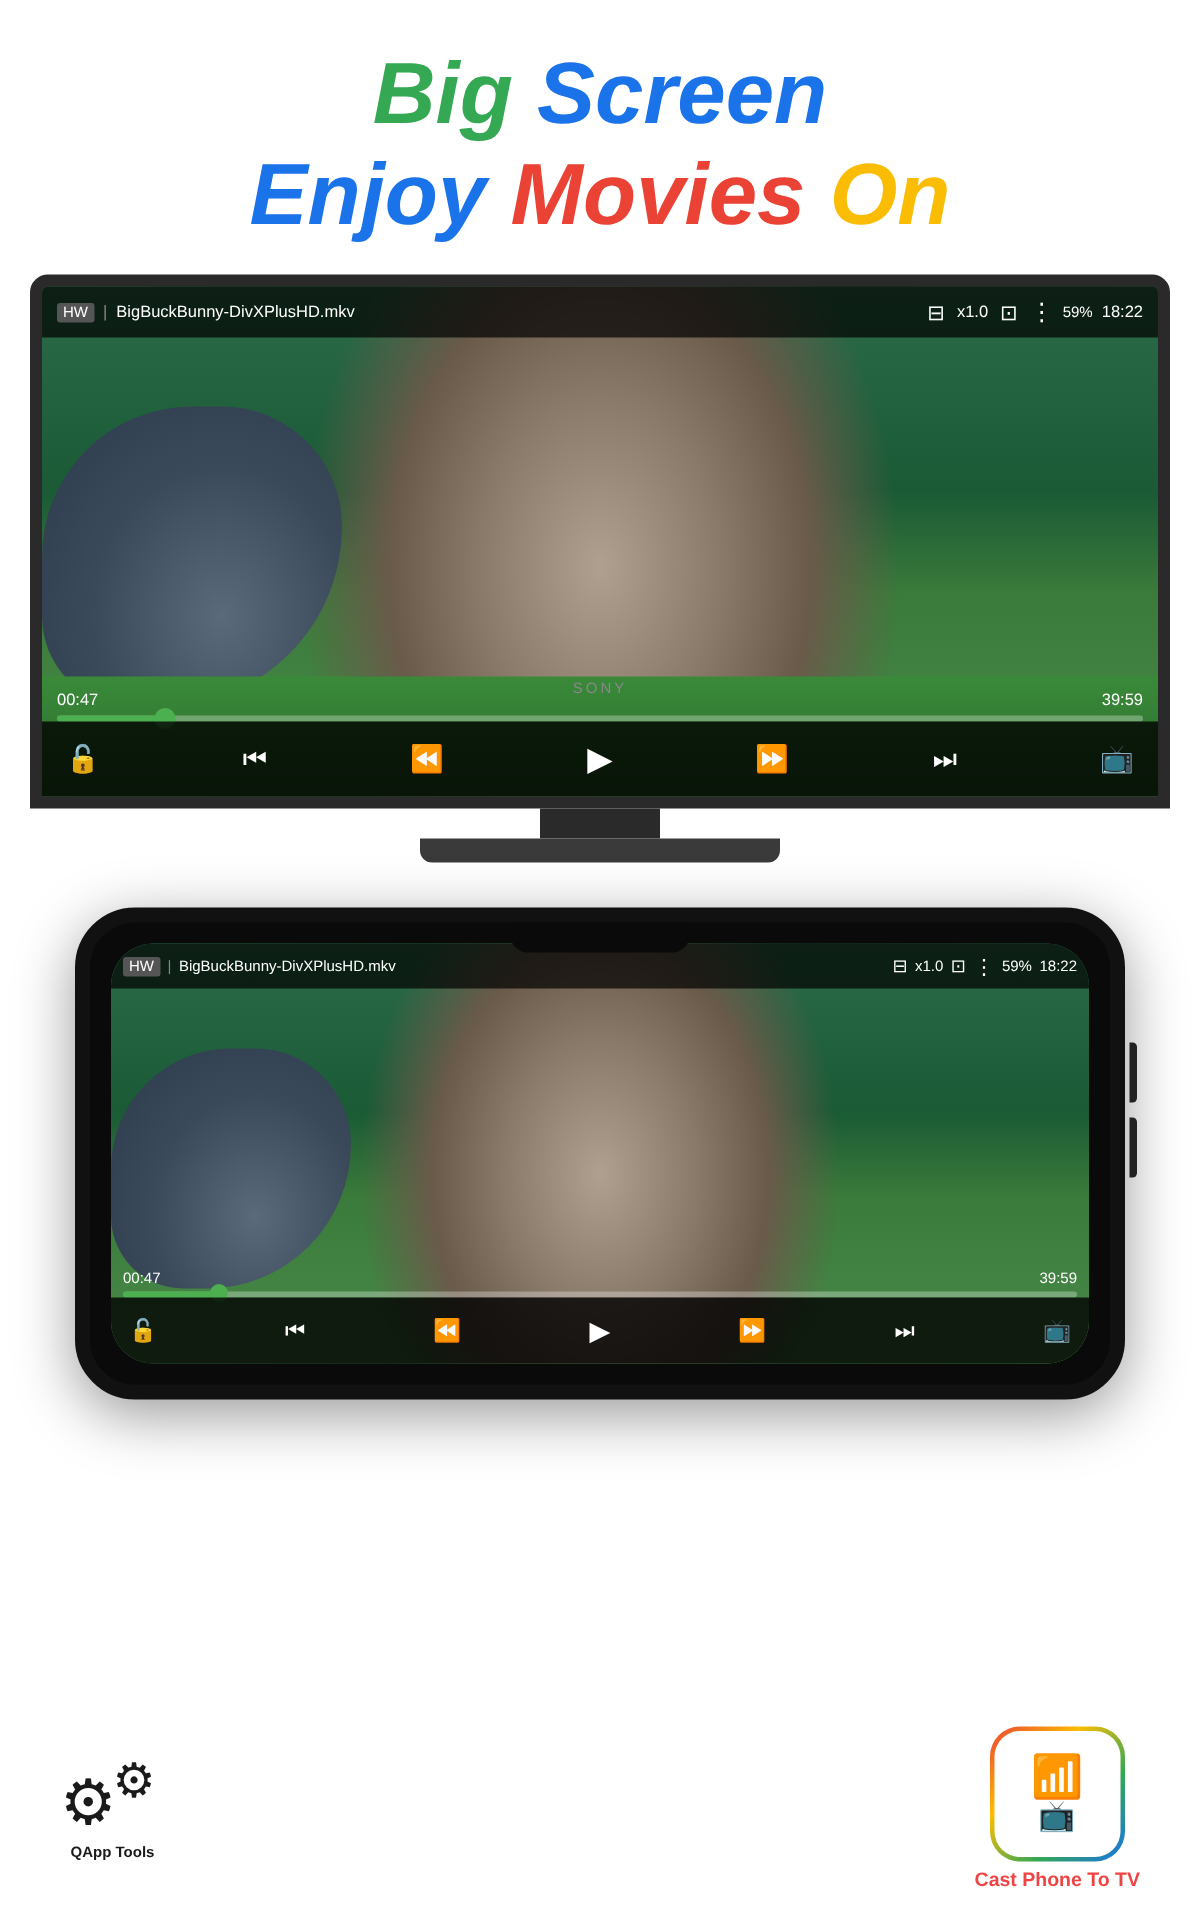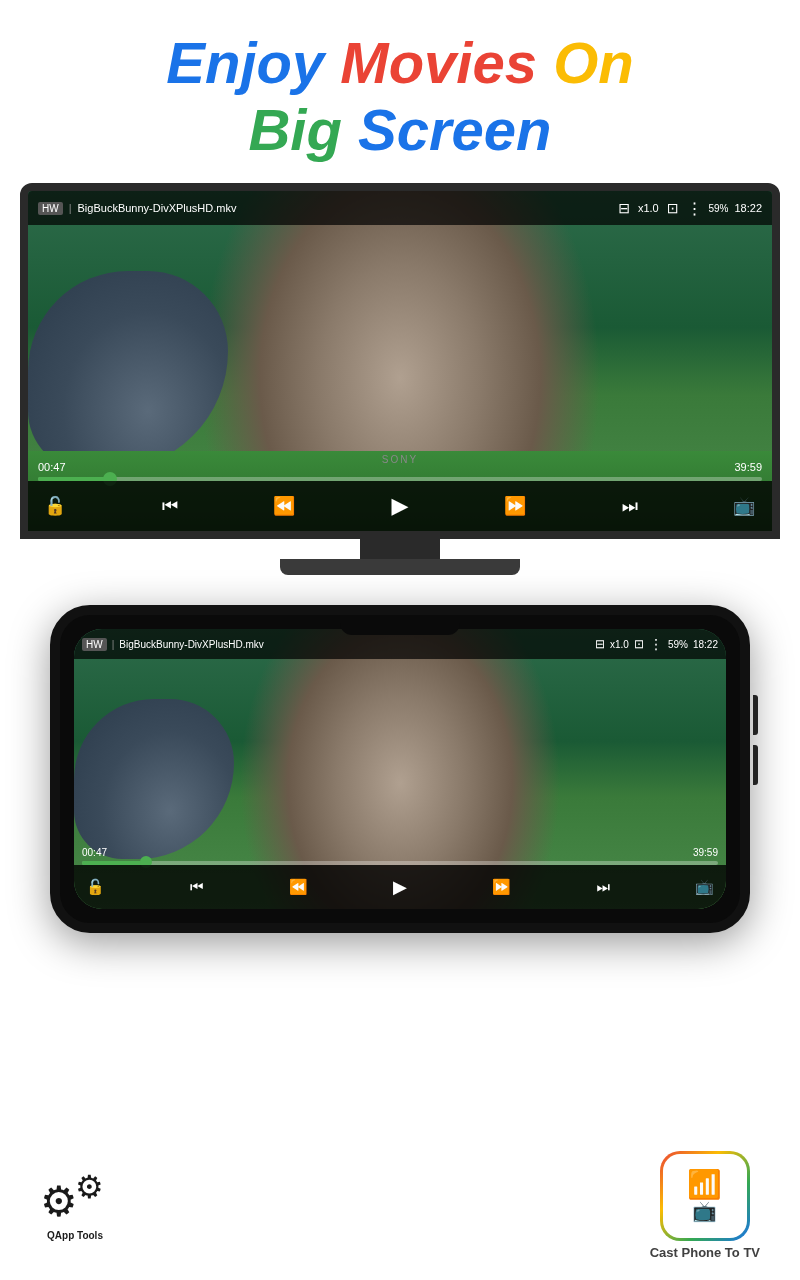--- a/index.html
+++ b/index.html
@@ -381,40 +381,40 @@
     }
     .cast-screen-icon {
       font-size: 20px;
       color: #1a1a1a;
       line-height: 1;
       margin-top: 2px;
     }
     .cast-label {
       font-size: 13px;
       font-weight: bold;
-      color: #404040;
+      color: #ef4444;
       margin-top: 4px;
       text-align: center;
     }
   </style>
 </head>
 <body>
 
 <div class="header-title">
+  <div>
+    <span class="word-big">Big</span>
+    <span> </span>
+    <span class="word-screen">Screen</span>
+  </div>
   <div>
     <span class="word-enjoy">Enjoy</span>
     <span> </span>
     <span class="word-movies">Movies</span>
     <span> </span>
     <span class="word-on">On</span>
-  </div>
-  <div>
-    <span class="word-big">Big</span>
-    <span> </span>
-    <span class="word-screen">Screen</span>
   </div>
 </div>
 
 <div class="tv-container">
   <div class="tv-mockup">
     <div class="tv-screen">
 
       <div class="rabbit-scene"></div>
       <div class="rocks-left"></div>
       <div class="grass-bg"></div>

